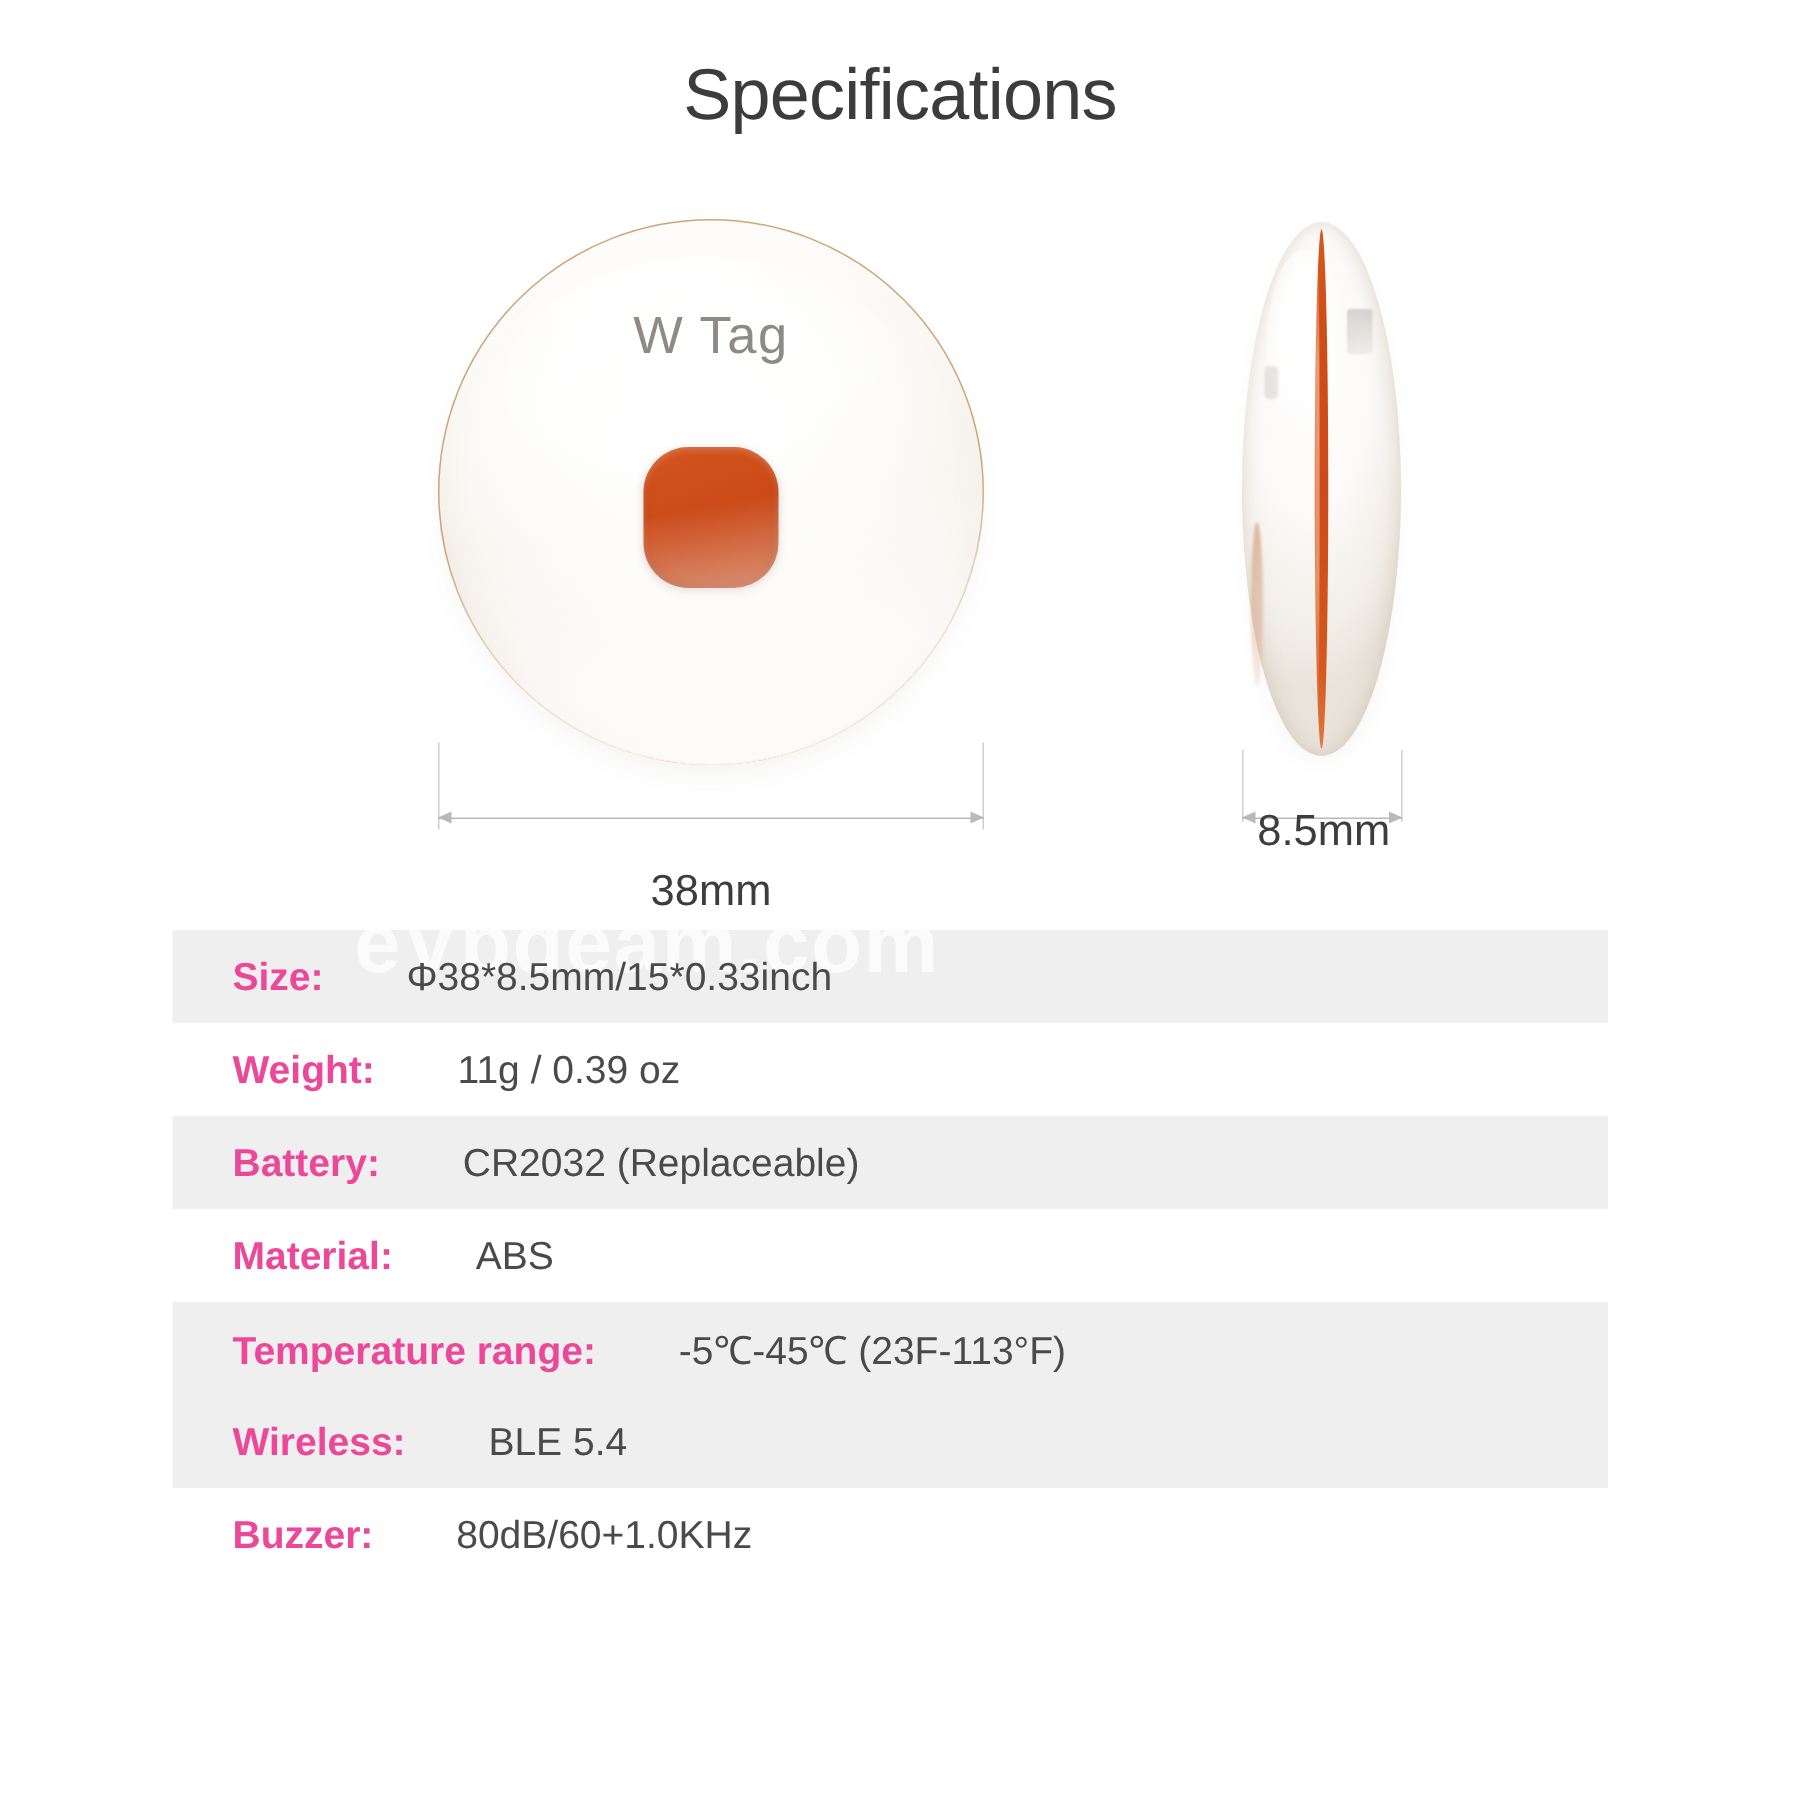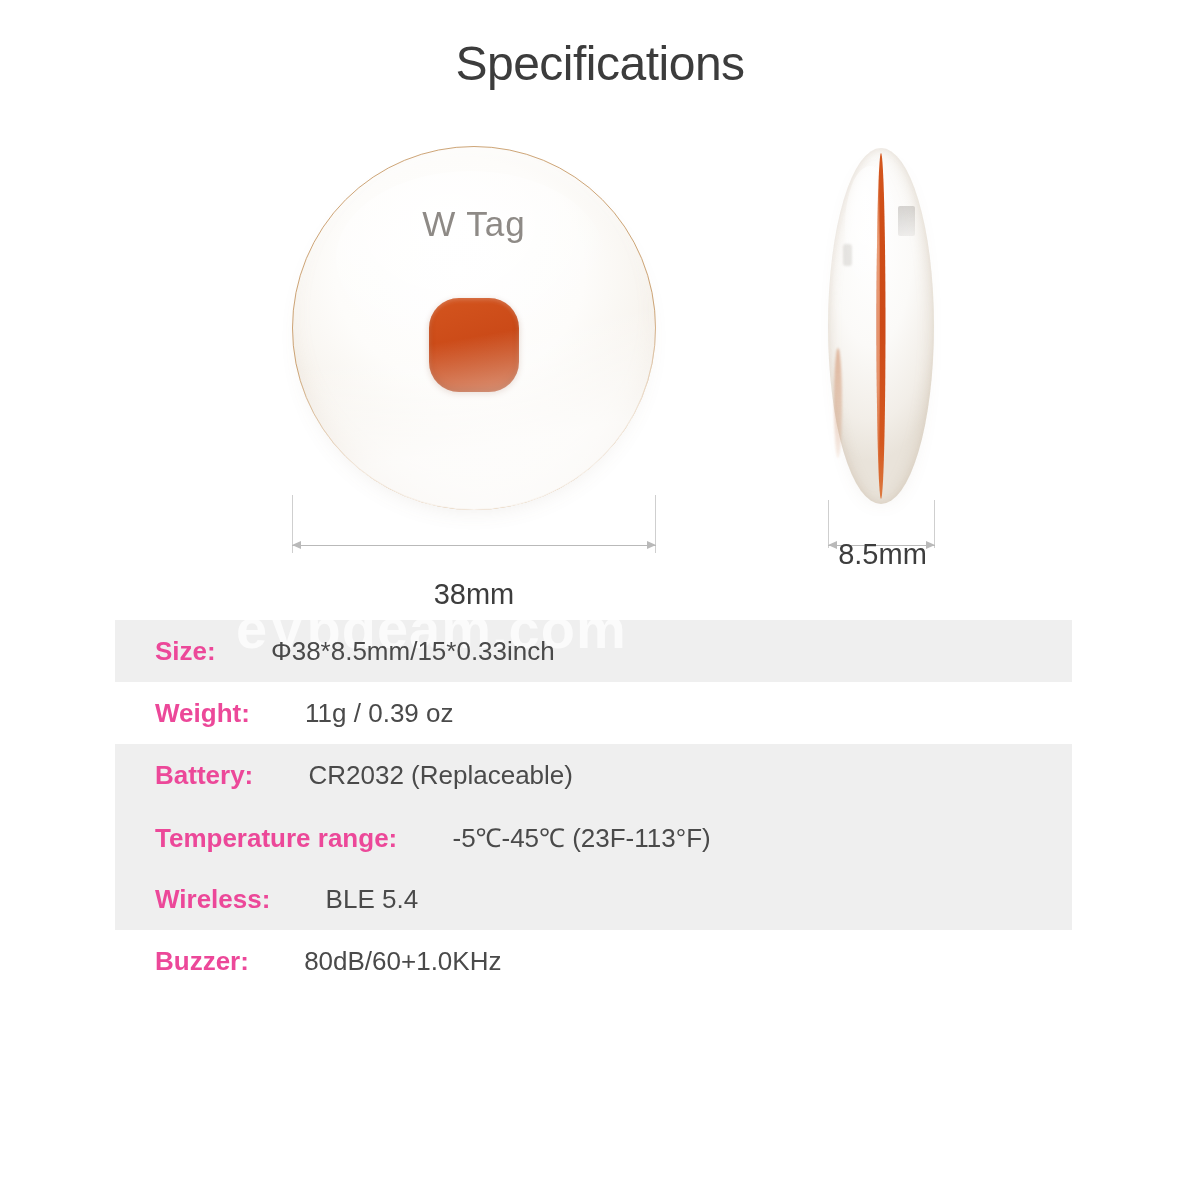--- a/index.html
+++ b/index.html
@@ -318,20 +318,26 @@
     </span>
   </div>
 
   <div class="spec-row shaded">
     <span class="spec-text">
       <span class="spec-label">Battery:</span>
       <span class="spec-value">CR2032 (Replaceable)</span>
     </span>
   </div>
 
+  <div class="spec-row">
+    <span class="spec-text">
+      <span class="spec-label">Material:</span>
+      <span class="spec-value">ABS</span>
+    </span>
+  </div>
 
   <div class="spec-row shaded">
     <span class="spec-text">
       <span class="spec-label">Temperature range:</span>
       <span class="spec-value">-5℃-45℃ (23F-113°F)</span>
     </span>
   </div>
 
 
   <div class="spec-row shaded">

